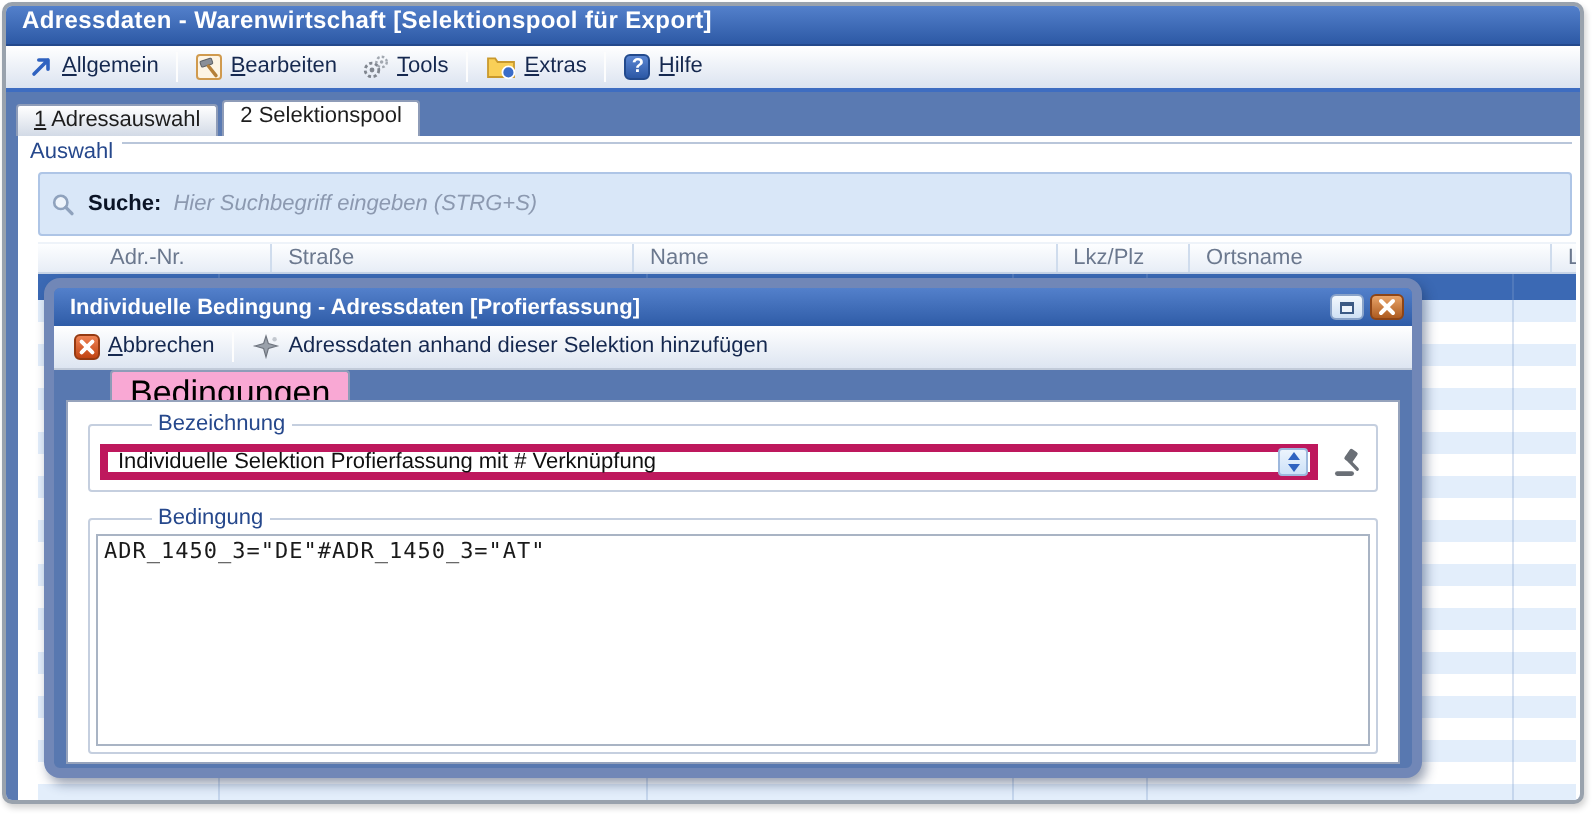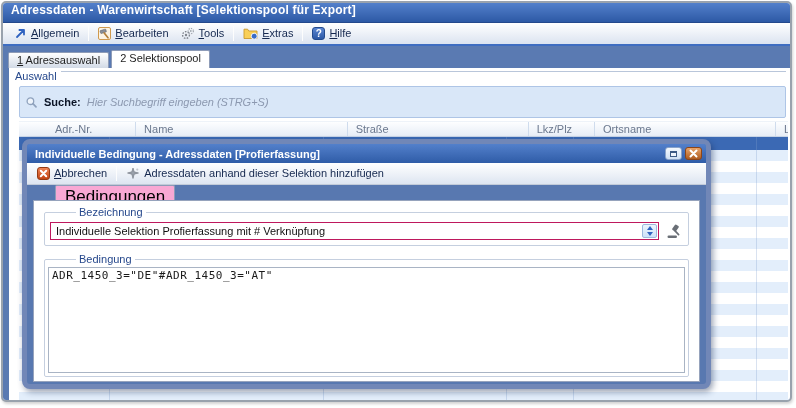--- a/index.html
+++ b/index.html
@@ -108,21 +108,21 @@
   }
   .dpage { flex:1; background:#fff; border:1px solid #96a3bc; padding:0 8px 4px 8px; }
 
   .fieldset { position:relative; border:1px solid #c5cfdf; border-radius:2px; }
   .flabel {
     position:absolute; top:-7px; left:4px; background:#fff; padding:0 3px;
     font-size:11px; color:#26488c; line-height:13px; white-space:nowrap;margin-left:27px;
   }
   .fs-bez { margin:11px 2px 0 2px; padding:9px 5px 5px 5px; }
   .combo-row { display:flex; align-items:center; gap:7px; }
-  .combobox { flex:1; height:18px; border:1px solid #be185d; background:#fff; display:flex; align-items:center; padding:1px; }
+  .combobox { flex:1; height:18px; border:4px solid #be185d; background:#fff; display:flex; align-items:center; padding:1px; }
   .combo-text { flex:1; font-size:11px; padding:0 4px; color:#101010; white-space:nowrap; overflow:hidden; }
   .combo-spin {
     width:15px; height:14px; background:linear-gradient(#ecf4fd,#cde1f8);
     border:1px solid #9db8dd; border-radius:2px;
     display:flex; flex-direction:column; align-items:center; justify-content:center; gap:2px;
   }
   .arr-up { width:0; height:0; border-left:3px solid transparent; border-right:3px solid transparent; border-bottom:4px solid #2f62c0; }
   .arr-dn { width:0; height:0; border-left:3px solid transparent; border-right:3px solid transparent; border-top:4px solid #2f62c0; }
 
   .fs-bed { margin:13px 2px 0 2px; padding:7px 3px 3px 3px; }
@@ -216,22 +216,22 @@
             <line x1="7.9" y1="7.7" x2="11" y2="10.8" stroke="#8fa2bd" stroke-width="1.7" stroke-linecap="round"></line>
           </svg>
         </span>
         <span class="search-label">Suche:</span>
         <span class="search-ph">Hier Suchbegriff eingeben (STRG+S)</span>
       </div>
 
       <div class="table" style="height: 300px;">
         <div class="thead" id="thead">
             <div class="th" style="width: 90px; margin-left: 28px;">Adr.-Nr.</div>
+            <div class="th" style="width: 183px;">Straße</div>
             <div class="th" style="width: 214px;">Name</div>
-            <div class="th" style="width: 183px;">Straße</div>
             <div class="th" style="width: 67px;">Lkz/Plz</div>
             <div class="th" style="width: 183px;">Ortsname</div>
             <div class="th" style="flex: 1 1 0%; border-right: none;">Land</div>
           </div>
         <div id="tbody">
             <div class="tr-selected"></div>
             <div class="tr alt"></div>
             <div class="tr"></div>
             <div class="tr alt"></div>
             <div class="tr"></div>

